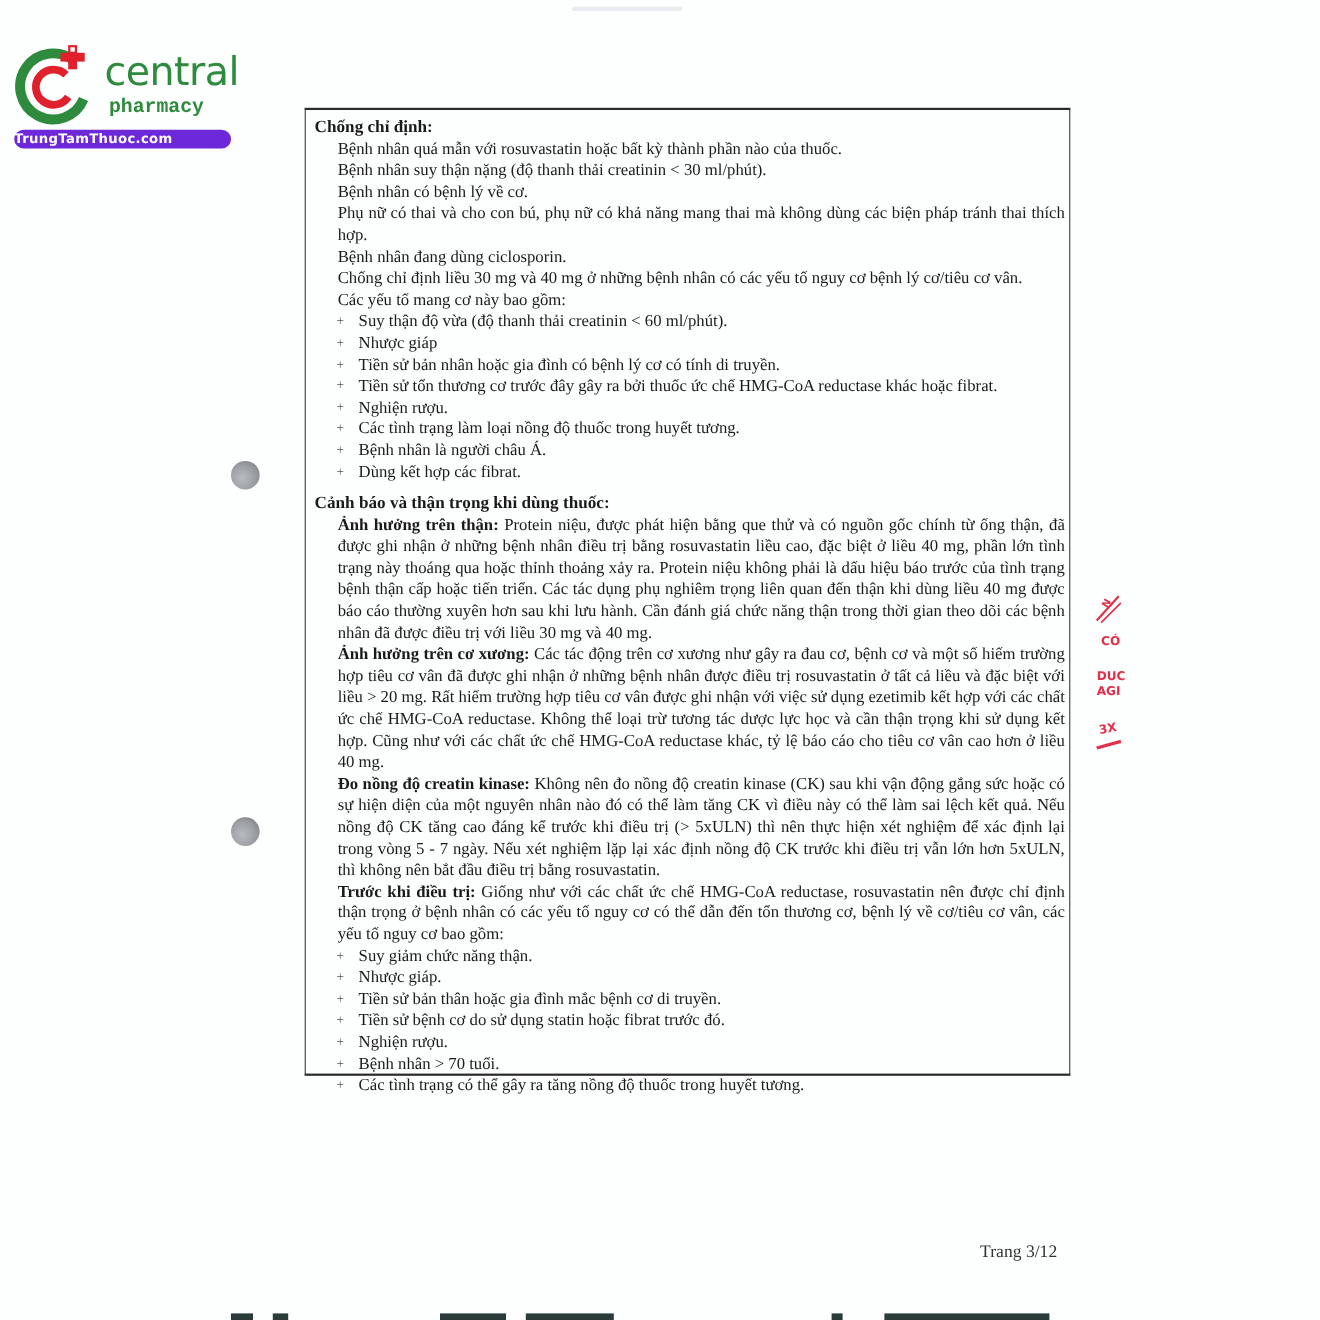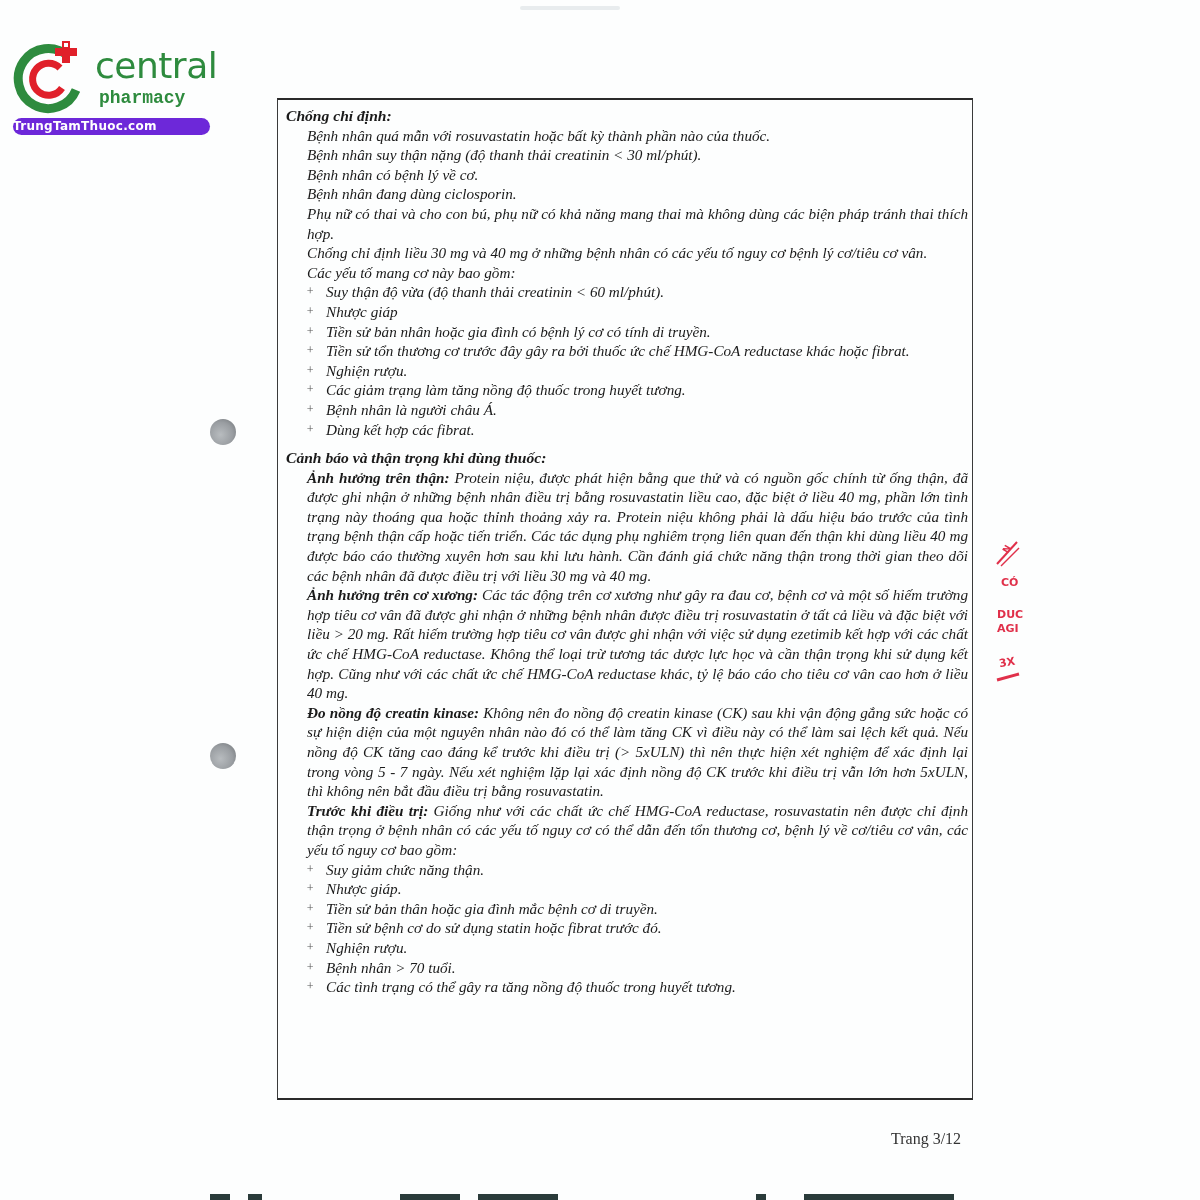--- a/index.html
+++ b/index.html
@@ -25,24 +25,23 @@
     position: absolute; left: 3px; top: 80px; width: 197px; height: 17px;
     background: #6d28d9; border-radius: 9px; color: #fff;
     font-family: "DejaVu Sans", sans-serif; font-size: 12px; font-weight: bold;
     line-height: 17px; letter-spacing: 0.3px;
   }
   .hole {
     position: absolute; width: 26px; height: 26px; border-radius: 50%;
     background: radial-gradient(circle at 40% 60%, #b8bcbf 0%, #9a9ea2 55%, #6d7174 100%);
   }
   .content-box {
-    position: absolute; left: 277px; top: 98px; width: 696px; height: 1002px;
+    position: absolute; left: 277px; top: 98px; width: 696px; height: 880px;
     border: 1px solid #3a3a3a; border-top: 2px solid #2a2a2a; border-bottom: 2px solid #2a2a2a;
     box-sizing: border-box;
-    font-style: italic;
   }
   .inner { position: absolute; left: 8px; top: 6px; width: 682px; font-size: 15.2px; line-height: 19.6px; }
   .heading { font-weight: bold; font-size: 15.6px; }
   .para { padding-left: 21px; text-align: justify; }
   .bullet { position: relative; padding-left: 40px; }
   .bullet .plus { position: absolute; left: 20px; top: 0; font-size: 12px; color: #555; }
   .lead { font-weight: bold; }
   .gap { height: 9px; }
   .page-num { position: absolute; left: 891px; top: 1130px; font-size: 16px; color: #333; font-family: Liberation Serif, serif; }
   .stamp {
@@ -78,31 +77,31 @@
 <div class="hole" style="left:210px; top:419px;"></div>
 <div class="hole" style="left:210px; top:743px;"></div>
 
 <div class="content-box">
   <div class="inner">
 
     <div class="heading">Chống chỉ định:</div>
     <div class="para">Bệnh nhân quá mẫn với rosuvastatin hoặc bất kỳ thành phần nào của thuốc.</div>
     <div class="para">Bệnh nhân suy thận nặng (độ thanh thải creatinin &lt; 30 ml/phút).</div>
     <div class="para">Bệnh nhân có bệnh lý về cơ.</div>
+    <div class="para">Phụ nữ có thai và cho con bú, phụ nữ có khả năng mang thai mà không dùng các biện pháp tránh thai thích hợp.</div>
     <div class="para">Bệnh nhân đang dùng ciclosporin.</div>
-    <div class="para">Phụ nữ có thai và cho con bú, phụ nữ có khả năng mang thai mà không dùng các biện pháp tránh thai thích hợp.</div>
     <div class="para">Chống chỉ định liều 30 mg và 40 mg ở những bệnh nhân có các yếu tố nguy cơ bệnh lý cơ/tiêu cơ vân.</div>
     <div class="para">Các yếu tố mang cơ này bao gồm:</div>
 
     <div class="bullet"><span class="plus">+</span><span>Suy thận độ vừa (độ thanh thải creatinin &lt; 60 ml/phút).</span></div>
     <div class="bullet"><span class="plus">+</span><span>Nhược giáp</span></div>
     <div class="bullet"><span class="plus">+</span><span>Tiền sử bản nhân hoặc gia đình có bệnh lý cơ có tính di truyền.</span></div>
     <div class="bullet"><span class="plus">+</span><span>Tiền sử tổn thương cơ trước đây gây ra bởi thuốc ức chế HMG-CoA reductase khác hoặc fibrat.</span></div>
     <div class="bullet"><span class="plus">+</span><span>Nghiện rượu.</span></div>
-    <div class="bullet"><span class="plus">+</span><span>Các giảm trạng làm tăng nồng độ thuốc trong huyết tương.</span></div>
+    <div class="bullet"><span class="plus">+</span><span>Các tình trạng làm loại nồng độ thuốc trong huyết tương.</span></div>
     <div class="bullet"><span class="plus">+</span><span>Bệnh nhân là người châu Á.</span></div>
     <div class="bullet"><span class="plus">+</span><span>Dùng kết hợp các fibrat.</span></div>
 
     <div class="gap"></div>
 
     <div class="heading">Cảnh báo và thận trọng khi dùng thuốc:</div>
     <div class="para"><span class="lead">Ảnh hưởng trên thận:</span><span> Protein niệu, được phát hiện bằng que thử và có nguồn gốc chính từ ống thận, đã được ghi nhận ở những bệnh nhân điều trị bằng rosuvastatin liều cao, đặc biệt ở liều 40 mg, phần lớn tình trạng này thoáng qua hoặc thỉnh thoảng xảy ra. Protein niệu không phải là dấu hiệu báo trước của tình trạng bệnh thận cấp hoặc tiến triển. Các tác dụng phụ nghiêm trọng liên quan đến thận khi dùng liều 40 mg được báo cáo thường xuyên hơn sau khi lưu hành. Cần đánh giá chức năng thận trong thời gian theo dõi các bệnh nhân đã được điều trị với liều 30 mg và 40 mg.</span></div>
     <div class="para"><span class="lead">Ảnh hưởng trên cơ xương:</span><span> Các tác động trên cơ xương như gây ra đau cơ, bệnh cơ và một số hiếm trường hợp tiêu cơ vân đã được ghi nhận ở những bệnh nhân được điều trị rosuvastatin ở tất cả liều và đặc biệt với liều &gt; 20 mg. Rất hiếm trường hợp tiêu cơ vân được ghi nhận với việc sử dụng ezetimib kết hợp với các chất ức chế HMG-CoA reductase. Không thể loại trừ tương tác dược lực học và cần thận trọng khi sử dụng kết hợp. Cũng như với các chất ức chế HMG-CoA reductase khác, tỷ lệ báo cáo cho tiêu cơ vân cao hơn ở liều 40 mg.</span></div>
     <div class="para"><span class="lead">Đo nồng độ creatin kinase:</span><span> Không nên đo nồng độ creatin kinase (CK) sau khi vận động gắng sức hoặc có sự hiện diện của một nguyên nhân nào đó có thể làm tăng CK vì điều này có thể làm sai lệch kết quả. Nếu nồng độ CK tăng cao đáng kể trước khi điều trị (&gt; 5xULN) thì nên thực hiện xét nghiệm để xác định lại trong vòng 5 - 7 ngày. Nếu xét nghiệm lặp lại xác định nồng độ CK trước khi điều trị vẫn lớn hơn 5xULN, thì không nên bắt đầu điều trị bằng rosuvastatin.</span></div>
     <div class="para"><span class="lead">Trước khi điều trị:</span><span> Giống như với các chất ức chế HMG-CoA reductase, rosuvastatin nên được chỉ định thận trọng ở bệnh nhân có các yếu tố nguy cơ có thể dẫn đến tổn thương cơ, bệnh lý về cơ/tiêu cơ vân, các yếu tố nguy cơ bao gồm:</span></div>

